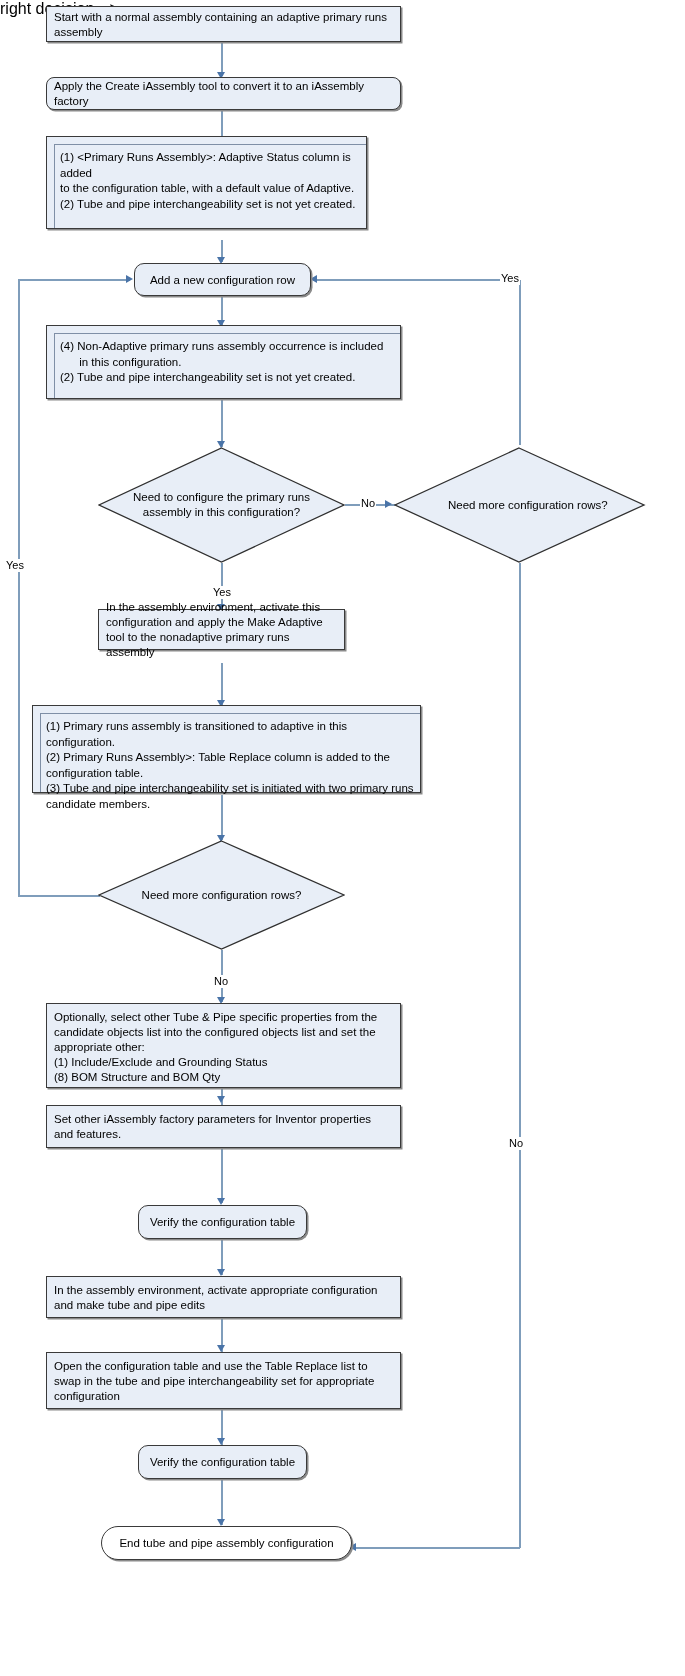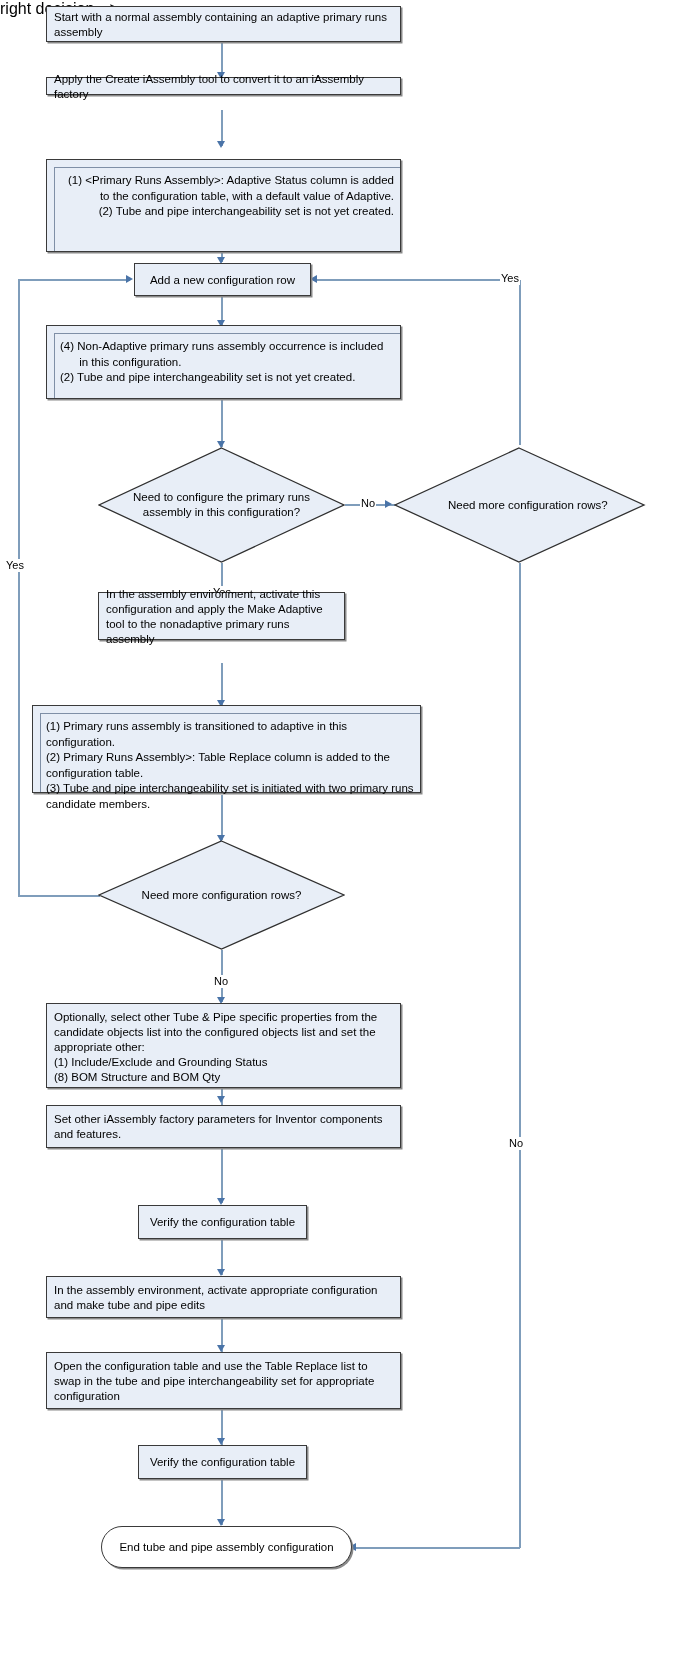--- a/index.html
+++ b/index.html
@@ -13,21 +13,21 @@
     background:#e8eef7;
     border:1px solid #3a3a3a;
     box-shadow:1.5px 1.5px 0 0 #8a8a8a;
     font-size:11.5px;
     line-height:15px;
     color:#000;
     padding:6px 7px 5px 7px;
     display:flex;
     align-items:center;
   }
-  .proc.center{justify-content:center;text-align:center;}
+  .proc.center{justify-content:center;text-align:center;border-radius:10px;}
 
   
   .doc{
     background:#e8eef7;
     border:1px solid #3a3a3a;
     box-shadow:1.5px 1.5px 0 0 #8a8a8a;
     font-size:11.5px;
     line-height:15.5px;
     color:#000;
   }
@@ -163,25 +163,25 @@
   
   <div class="ln lv" style="left:221px;top:1479px;height:46px;"></div>
   <div class="arrow down" style="left:217px;top:1519px;"></div>
 
   
 
   <div class="node proc" style="left:46px;top:6px;width:355px;height:36px;">
     <span>Start with a normal assembly containing an adaptive primary runs assembly</span>
   </div>
 
-  <div class="node proc" style="left:46px;top:77px;width:355px;height:18px;">
+  <div class="node proc" style="left:46px;top:77px;width:355px;height:33px;border-radius:8px;">
     <span>Apply the Create iAssembly tool to convert it to an iAssembly factory</span>
   </div>
 
-  <div class="node doc" style="left:46px;top:159px;width:355px;height:93px;text-align:right;">
+  <div class="node doc" style="left:46px;top:136px;width:321px;height:93px;">
     <div class="inner">
       <div>(1) &lt;Primary Runs Assembly&gt;: Adaptive Status column is added</div>
       <div>to the configuration table, with a default value of Adaptive.</div>
       <div>(2) Tube and pipe interchangeability set is not yet created.</div>
     </div>
   </div>
 
   <div class="node proc center" style="left:134px;top:263px;width:177px;height:33px;">
     <span>Add a new configuration row</span>
   </div>
@@ -203,21 +203,21 @@
   </div>
 
   
   <div class="dec" style="left:394px;top:447px;width:291px;height:116px;">
     <svg width="291" height="116" viewBox="0 0 291 116">
       <polygon points="125,1 250,58 125,115 1,58" fill="#e8eef7" stroke="#2f2f2f" stroke-width="1.3"></polygon>
     </svg>
     <div class="dtext" style="left:4%;width:84%;">Need more configuration rows?</div>
   </div>
 
-  <div class="node proc" style="left:98px;top:592px;width:247px;height:48px;">
+  <div class="node proc" style="left:98px;top:609px;width:247px;height:41px;">
     <span>In the assembly environment, activate this configuration and apply the Make Adaptive tool to the nonadaptive primary runs assembly</span>
   </div>
 
   <div class="node doc" style="left:32px;top:705px;width:389px;height:88px;">
     <div class="inner">
       <div>(1) Primary runs assembly is transitioned to adaptive in this configuration.</div>
       <div>(2) Primary Runs Assembly&gt;: Table Replace column is added to the</div>
       <div>configuration table.</div>
       <div>(3) Tube and pipe interchangeability set is initiated with two primary runs</div>
       <div>candidate members.</div>
@@ -236,36 +236,36 @@
     <div>
       <div>Optionally, select other Tube &amp; Pipe specific properties from the</div>
       <div>candidate objects list into the configured objects list and set the</div>
       <div>appropriate other:</div>
       <div>(1) Include/Exclude and Grounding Status</div>
       <div>(8) BOM Structure and BOM Qty</div>
     </div>
   </div>
 
   <div class="node proc" style="left:46px;top:1105px;width:355px;height:43px;">
-    <span>Set other iAssembly factory parameters for Inventor components and features.</span>
+    <span>Set other iAssembly factory parameters for Inventor properties and features.</span>
   </div>
 
   <div class="node proc center" style="left:138px;top:1205px;width:169px;height:34px;">
     <span>Verify the configuration table</span>
   </div>
 
   <div class="node proc" style="left:46px;top:1352px;width:355px;height:57px;">
     <span>Open the configuration table and use the Table Replace list to swap in the tube and pipe interchangeability set for appropriate configuration</span>
   </div>
 
   <div class="node proc" style="left:46px;top:1276px;width:355px;height:42px;">
     <span>In the assembly environment, activate appropriate configuration and make tube and pipe edits</span>
   </div>
 
   <div class="node proc center" style="left:138px;top:1445px;width:169px;height:34px;">
     <span>Verify the configuration table</span>
   </div>
 
-  <div class="node term" style="left:101px;top:1526px;width:251px;height:42px;">
+  <div class="node term" style="left:101px;top:1526px;width:251px;height:34px;">
     <span>End tube and pipe assembly configuration</span>
   </div>
 
 </div>
 
 </body></html>

